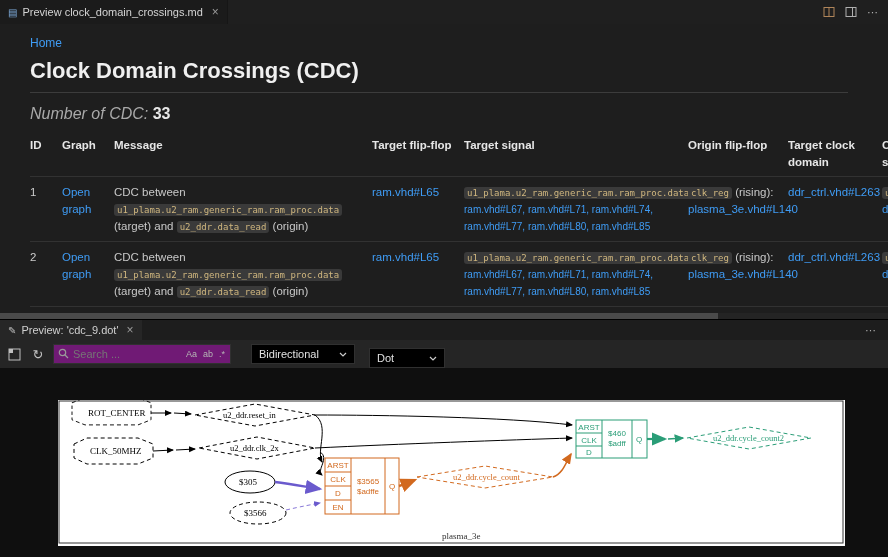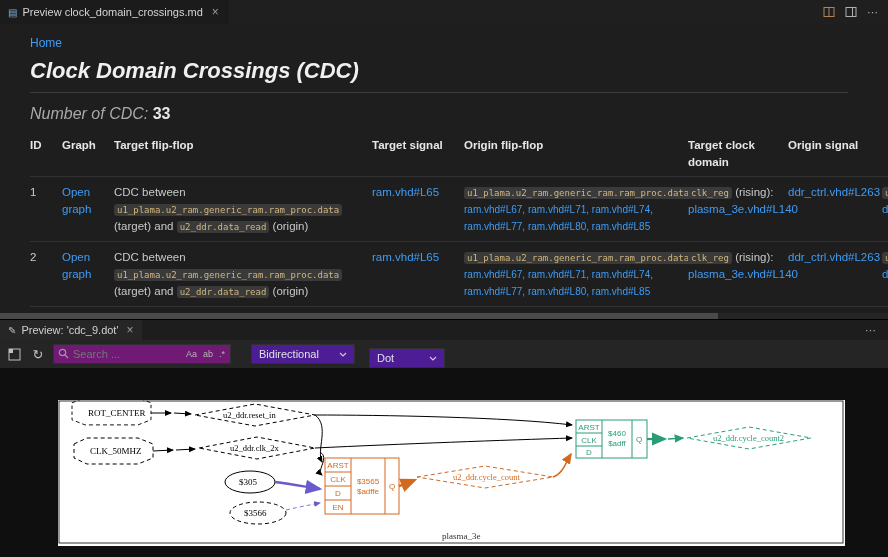--- a/index.html
+++ b/index.html
@@ -12,21 +12,21 @@
   .tab { display:flex; align-items:center; gap:5px; padding:0 8px; background:#1b1b1b;
          border-right:1px solid #161616; color:#d4d4d4; cursor:pointer; }
   .tab .ticon { color:#7ca9d8; font-size:10px; }
   .tab .close { color:#9a9a9a; font-size:12px; margin-left:4px; }
   .tab-actions { margin-left:auto; display:flex; align-items:center; gap:10px; padding-right:10px; color:#b0b0b0; }
   .tab-actions svg { display:block; }
 
   .md-body { padding:8px 0 0 30px; }
   .home-link { color:#3f9cf5; font-size:12px; display:inline-block; margin:4px 0 8px 0; cursor:pointer; }
   h1.md-title { color:#f0f0f0; font-size:22px; font-weight:bold; padding-bottom:8px;
-      border-bottom:1px solid #3c3c3c; margin-right:40px;font-style:italic; }
+      border-bottom:1px solid #3c3c3c; margin-right:40px; }
   .count-line { margin:12px 0 10px 0; font-size:16px; color:#bdbdbd; }
   .count-line .lbl { font-style:italic; color:#a9a9a9; }
   .count-line .val { font-weight:bold; color:#e8e8e8; font-style:normal; }
 
   .cdc-table { width:858px; font-size:11.5px;margin-top:9px; }
   .trow { display:grid; grid-template-columns:24px 44px 250px 84px 216px 92px 86px 1fr;
           column-gap:8px; padding:7px 0; border-top:1px solid #323232; }
   .trow.head { border-top:none; padding:4px 0 6px 0; font-weight:bold; color:#e6e6e6; }
   .trow .cell { line-height:1.45; }
   a.lnk { color:#3f9cf5; text-decoration:none; cursor:pointer; }
@@ -48,21 +48,21 @@
   .btab-more { margin-left:auto; padding-right:12px; color:#aaaaaa; }
 
   .gtoolbar { height:28px; background:#252525; display:flex; align-items:center; gap:6px; padding:0 5px; }
   .tool-ic { width:18px; height:18px; display:flex; align-items:center; justify-content:center;
              color:#c0c0c0; font-size:13px; cursor:pointer; }
   .searchbox { display:flex; align-items:center; width:178px; height:20px; background:#701a75;
                border:1px solid #303030; padding:0 4px; gap:4px; }
   .searchbox input { flex:1; min-width:0; background:transparent; border:none; outline:none;
                color:#cccccc; font-size:11px; font-family:"Liberation Sans",sans-serif; }
   .searchbox .opt { font-size:9px; color:#b5b5b5; cursor:pointer; padding:0 1px; }
-  .dd { display:flex; align-items:center; justify-content:space-between; height:20px; background:#4c1d95;
+  .dd { display:flex; align-items:center; justify-content:space-between; height:20px; background:#000000;
         border:1px solid #303030; color:#e0e0e0; font-size:11px; padding:0 7px; gap:18px; cursor:pointer; }
   .dd1 { width:104px; margin-left:14px; } .dd2 { width:76px; margin-left:8px;margin-top:8px; }
 
   .canvas-area { height:190px; background:#0f0f0f; position:relative; }
   .graph-box { position:absolute; left:58px; top:32px; width:787px; height:146px; background:#ffffff; }
   .graph-box svg { display:block; }
   text.gserif { font-family:"Liberation Serif", serif; }
 </style>
 </head>
 <body>
@@ -96,20 +96,21 @@
     <h1 class="md-title">Clock Domain Crossings (CDC)</h1>
     <div class="count-line">
       <span class="lbl">Number of CDC:</span>
       <span class="val">33</span>
     </div>
 
     <div class="cdc-table">
       <div class="trow head">
         <div class="cell">ID</div>
         <div class="cell">Graph</div>
+        <div class="cell">Message</div>
         <div class="cell">Target flip-flop</div>
         <div class="cell">Target signal</div>
         <div class="cell">Origin flip-flop</div>
         <div class="cell">Target clock domain</div>
         <div class="cell">Origin signal</div>
       </div>
 
       <div class="trow">
         <div class="cell">1</div>
         <div class="cell"><a class="lnk">Open graph</a></div>

